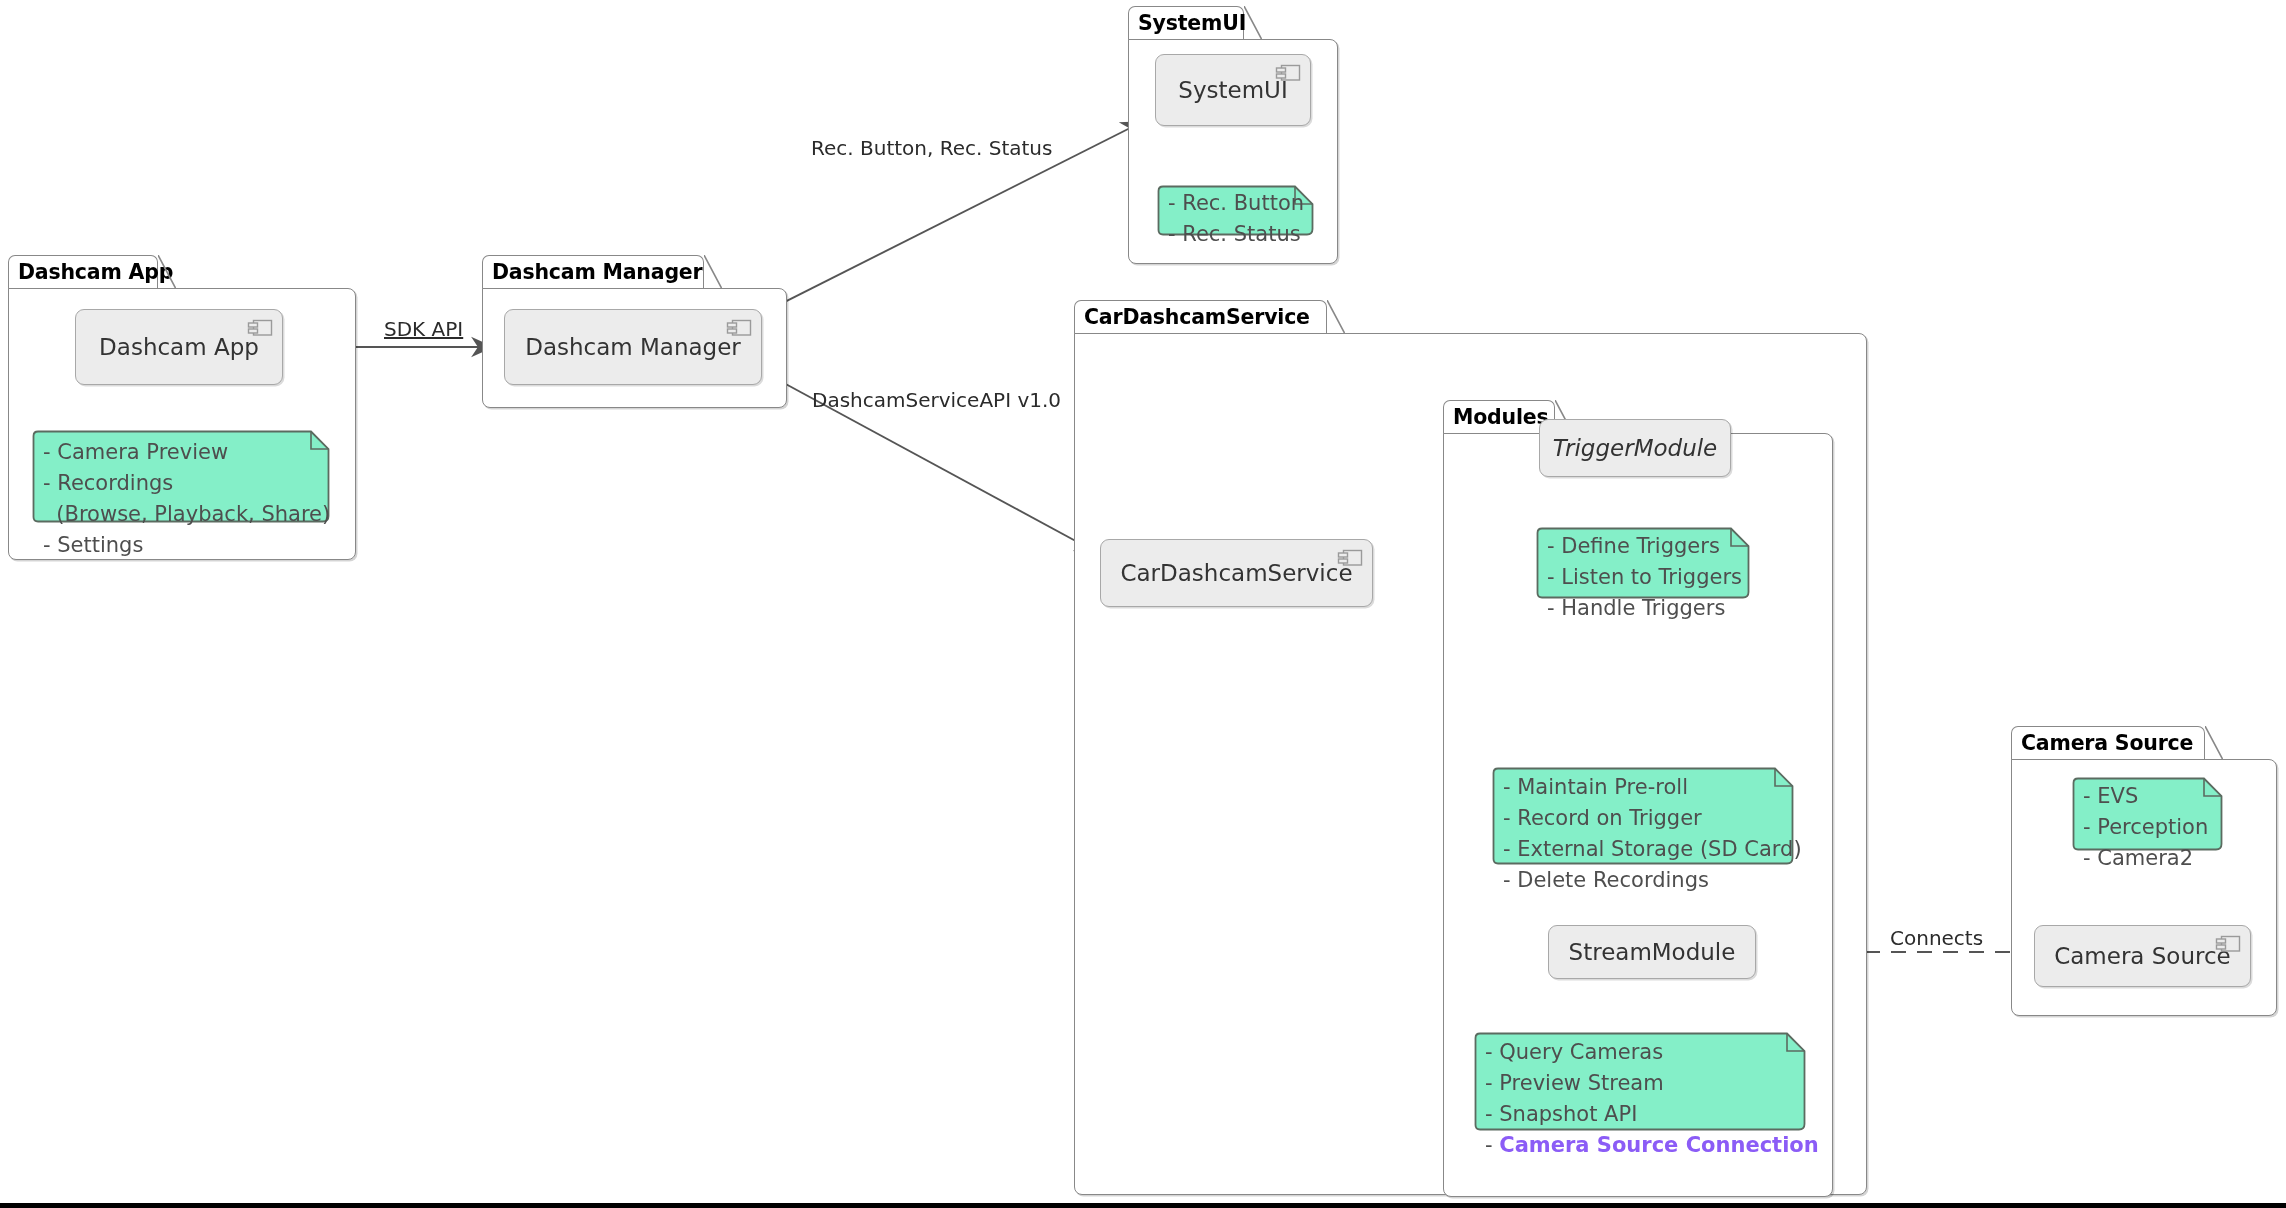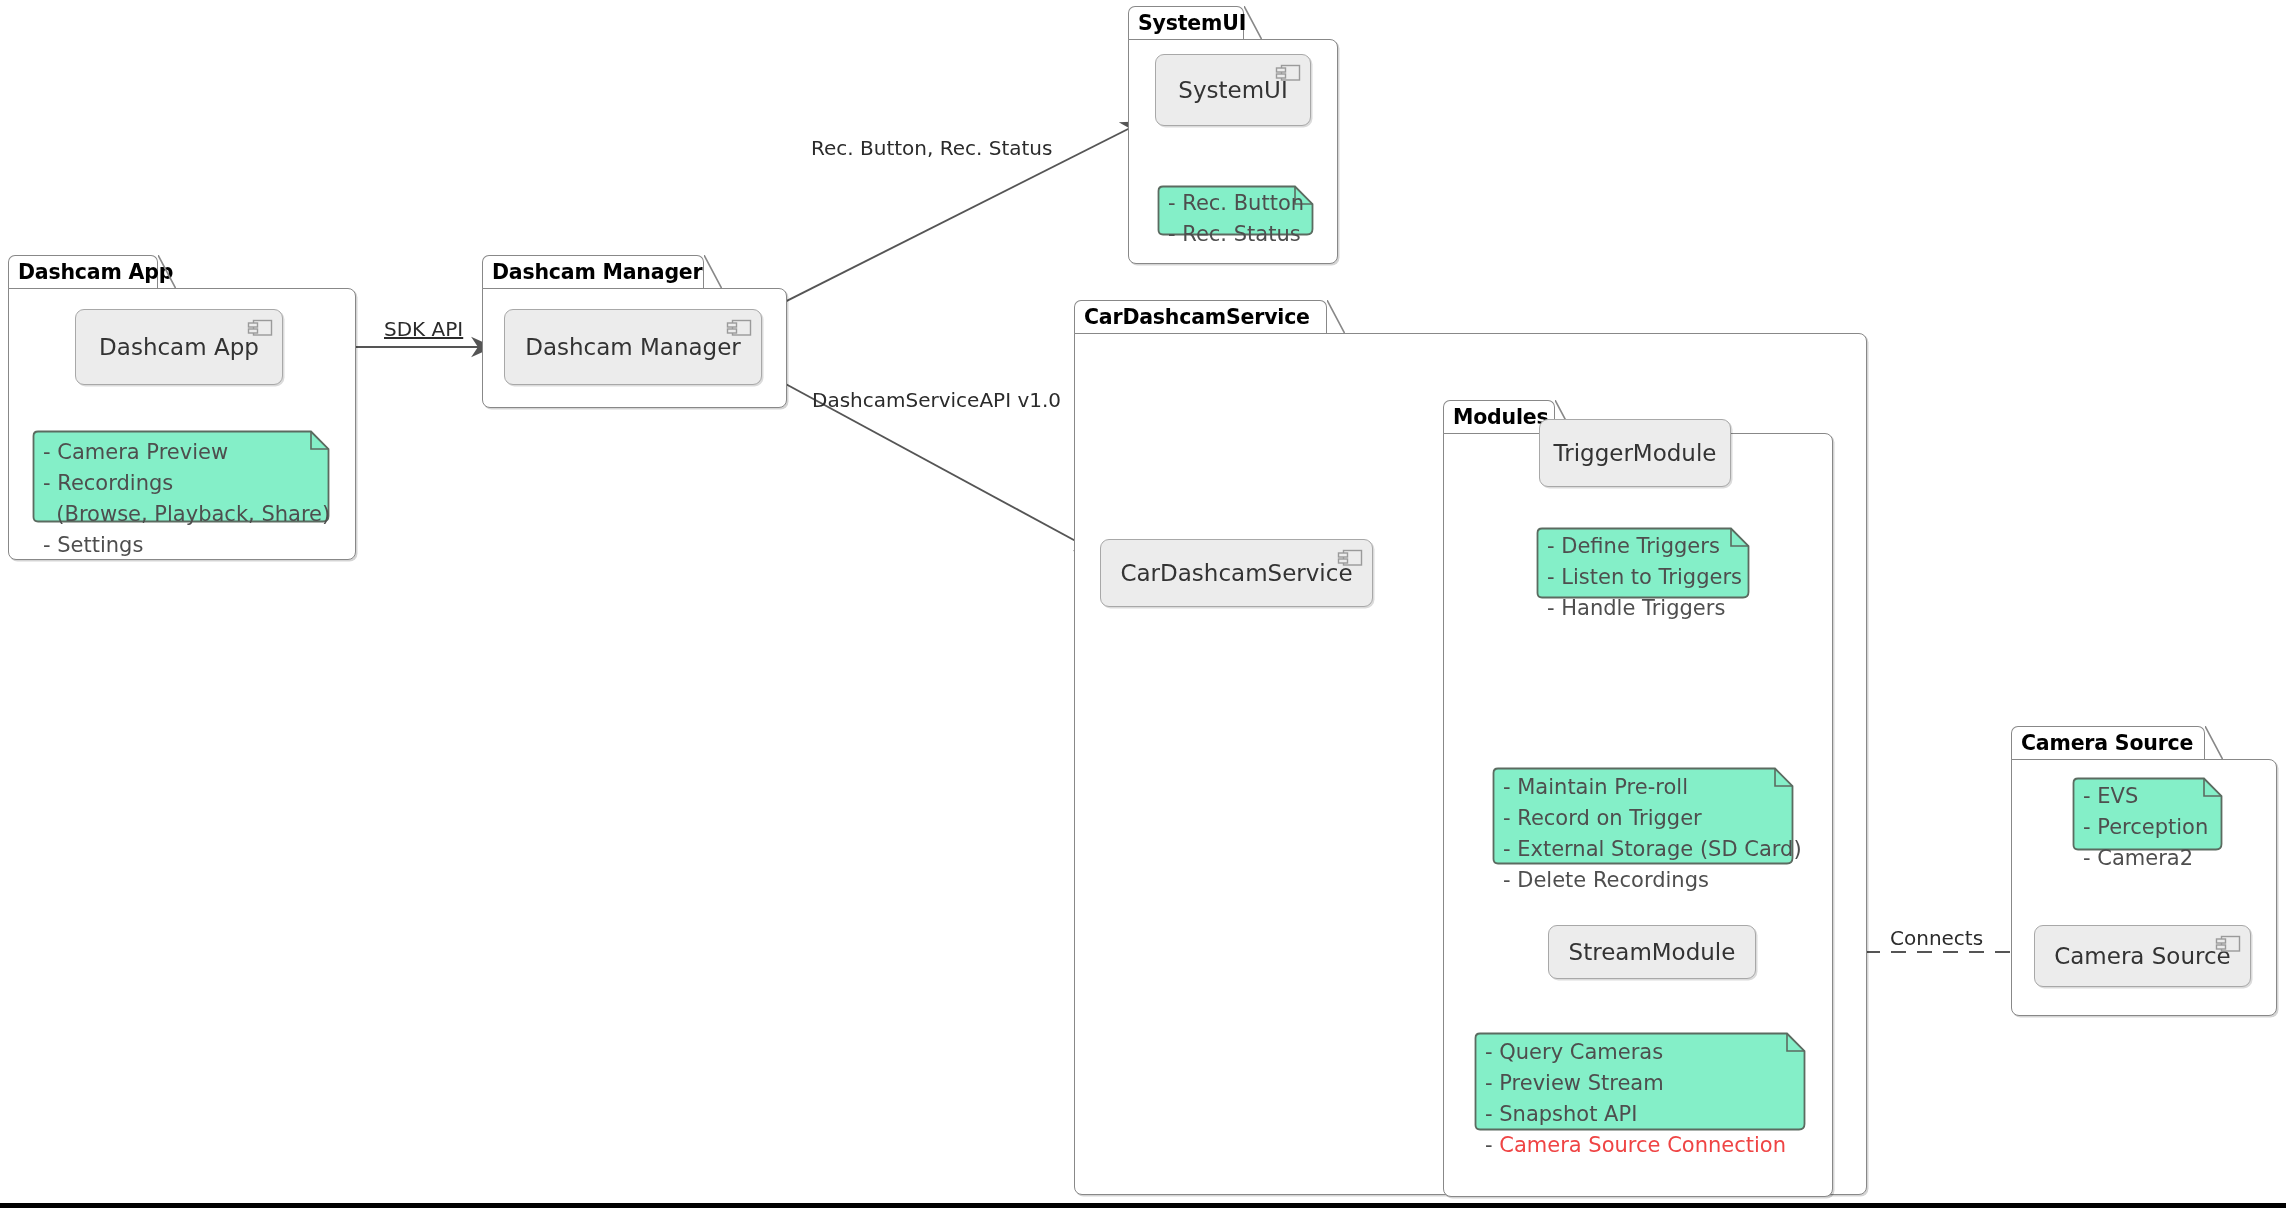--- a/index.html
+++ b/index.html
@@ -106,21 +106,21 @@
   }
   .note-text {
     position: relative;
     z-index: 2;
     padding: 9px 16px 9px 13px;
     font-size: 21px;
     color: #4e4e4e;
     line-height: 1.47;
     white-space: pre;
   }
-  .note-text b { color: #ef4444; font-weight: normal; }
+  .note-text b { color: #8b5cf6; font-weight: bold; }
   
   .edge-label {
     position: absolute;
     font-size: 20px;
     color: #2b2b2b;
     white-space: nowrap;
     z-index: 3;
     line-height: 1;
     text-align: center;
   }
@@ -300,21 +300,21 @@
   <div class="pkg" style="left:1443px; top:363px; width:390px; height:797px;margin-top:37px;">
     <div class="pkg-tab" style="width:112px;">
       <span class="pkg-tab-label">Modules</span>
     </div>
     <svg class="pkg-tab-cut" style="left:112px;" viewBox="0 0 18 34">
       <path d="M 0 0 L 18 34" stroke="#888888" stroke-width="1.6" fill="none"></path>
     </svg>
     <div class="pkg-body" style="left:0; top:33px; width:390px; height:764px;"></div>
   </div>
 
-  <div class="comp" style="left:1539px; top:419px; width:192px; height:68px;">
+  <div class="comp" style="left:1539px; top:419px; width:192px; height:58px;font-style:italic;">
     <span class="comp-label">TriggerModule</span>
   </div>
   <div class="note" style="left:1534px; top:525px; width:218px; height:76px;">
     <svg class="note-shape" viewBox="0 0 218 76" preserveAspectRatio="none">
       <path d="M 3.5 8 Q 3.5 3.5 8 3.5 L 197 3.5 L 214.5 21 L 214.5 67 Q 214.5 72.5 209 72.5 L 8 72.5 Q 3.5 72.5 3.5 68 Z" fill="#84EFC8" stroke="#5b6b60" stroke-width="1.8"></path>
       <path d="M 197 3.5 L 197 21 L 214.5 21" fill="none" stroke="#5b6b60" stroke-width="1.6"></path>
     </svg>
     <div class="note-text" style="padding:6px 16px 6px 13px;">- Define Triggers
 - Listen to Triggers
 - Handle Triggers</div>

